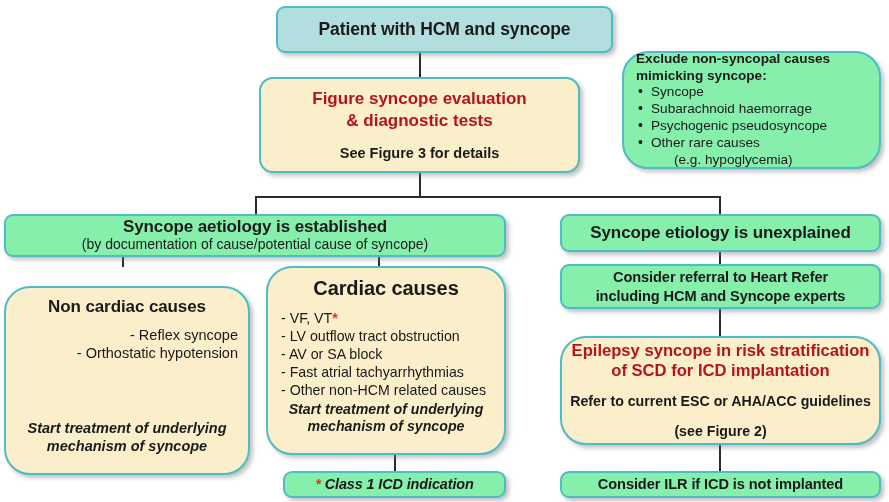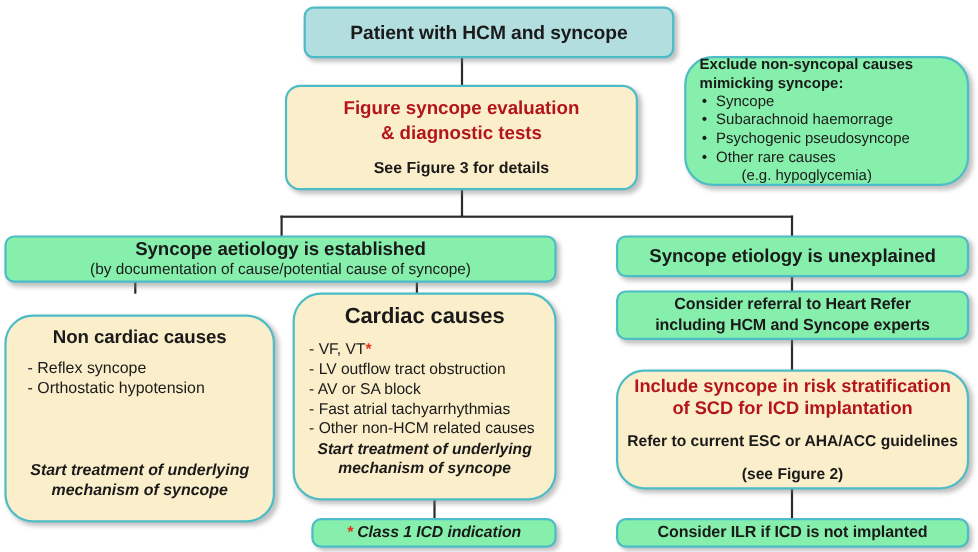--- a/index.html
+++ b/index.html
@@ -71,21 +71,21 @@
 
   
   #n-unexp{left:560px;top:214px;width:321px;height:38px;}
   #n-unexp .ttl{font-size:17px;text-align:right;}
 
   
   #n-noncard{left:4px;top:266px;width:246px;height:189px;
              justify-content:flex-start;padding:9px 10px 10px 10px;margin-top:20px;}
   #n-noncard .ttl{font-size:17px;margin-bottom:9px;}
   #n-noncard .items{align-self:stretch;text-align:left;padding-left:9px;font-size:14.5px;line-height:1.28;}
-  #n-noncard .items div{white-space:nowrap;}
+  #n-noncard .items div{white-space:nowrap;text-align:right;}
   #n-noncard .foot{margin-top:auto;margin-bottom:8px;font-size:14.5px;line-height:1.2;}
 
   
   #n-card{left:266px;top:266px;width:240px;height:189px;
           justify-content:flex-start;padding:9px 8px 10px 8px;}
   #n-card .ttl{font-size:20px;margin-bottom:9px;}
   #n-card .items{align-self:stretch;text-align:left;padding-left:5px;font-size:14.2px;line-height:1.27;}
   #n-card .items div{white-space:nowrap;}
   #n-card .foot{margin-top:auto;margin-bottom:8px;font-size:14.2px;line-height:1.2;}
 
@@ -182,21 +182,21 @@
       <div class="ital">mechanism of syncope</div>
     </div>
   </div>
 
   <div class="node fill-white r-sm" id="n-heart">
     <div class="ttl">Consider referral to Heart Refer</div>
     <div class="ttl">including HCM and Syncope experts</div>
   </div>
 
   <div class="node fill-cream r-lg" id="n-include">
-    <div class="line1 red">Include syncope in risk stratification</div>
+    <div class="line1 red">Epilepsy syncope in risk stratification</div>
     <div class="line1 red">of SCD for ICD implantation</div>
     <div class="line2">Refer to current ESC or AHA/ACC guidelines</div>
     <div class="line2" style="margin-top:12px">(see Figure 2)</div>
   </div>
 
   <div class="node fill-white r-sm" id="n-class1">
     <div class="ttl ital"><span class="redstar">*</span>&nbsp;<span>Class 1 ICD indication</span></div>
   </div>
 
   <div class="node fill-white r-sm" id="n-ilr">

